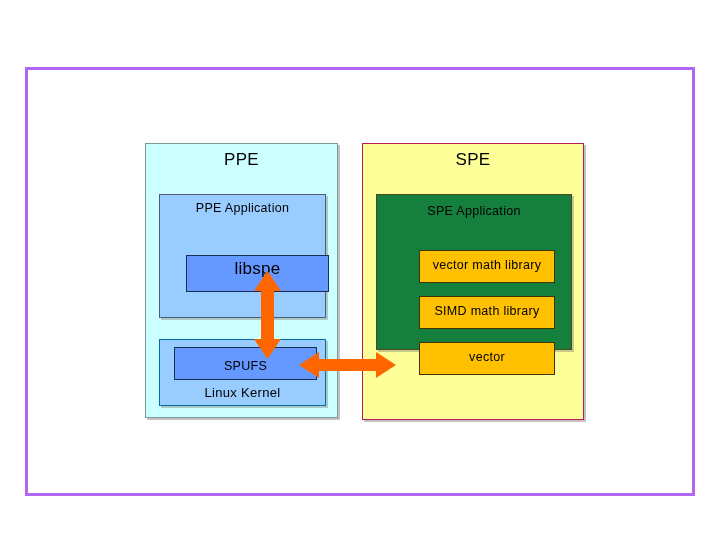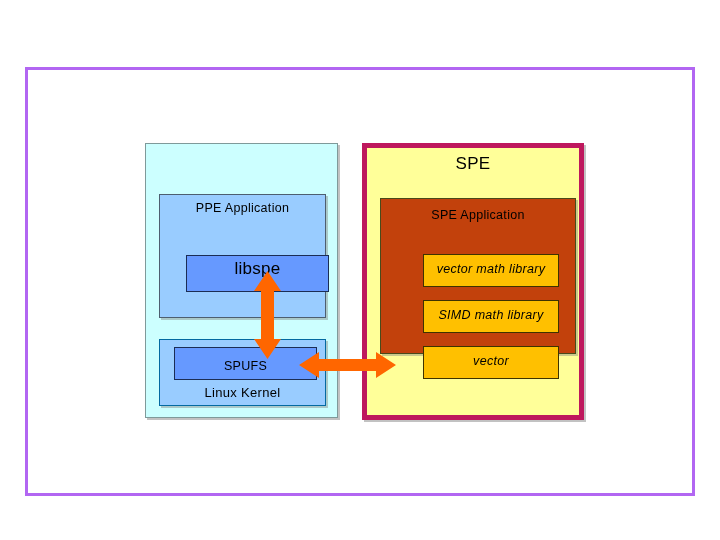--- a/index.html
+++ b/index.html
@@ -121,50 +121,49 @@
     padding-top: 8px;
   }
 
   
   .spe-outer {
     left: 362px;
     top: 143px;
     width: 222px;
     height: 277px;
     background: #ffff99;
-    border: 5px solid #be185d;
+    border: 1px solid #be185d;
     box-shadow: 2px 2px 0 rgba(120,120,120,0.45);
   }
   .spe-outer .box-label {
     font-size: 17px;
     padding-top: 7px;
     letter-spacing: 0.3px;
   }
 
   .spe-app {
     left: 13px;
     top: 50px;
     width: 196px;
     height: 156px;
-    background: #c2410c;
+    background: #15803d;
     border: 1px solid #4a4a1a;
     box-shadow: 2px 2px 0 rgba(120,120,120,0.4);
   }
   .spe-app .box-label {
     font-size: 12.5px;
     padding-top: 10px;
   }
 
   .libbox {
     left: 42px;
     width: 136px;
     height: 33px;
     background: #ffc000;
     border: 1px solid #3f3300;
-    font-style: italic;
   }
   .libbox .box-label {
     font-size: 12.5px;
     padding-top: 8px;
   }
   .lib-vector { top: 55px; }
   .lib-simd   { top: 101px; }
   .lib-newlib { top: 147px; }
 
   
@@ -178,20 +177,21 @@
   }
 </style>
 </head>
 <body>
 
 <div id="slide">
 
   <div class="slide-frame"></div>
 
   <div class="box ppe-outer">
+    <span class="box-label">PPE</span>
 
     <div class="box ppe-app">
       <span class="box-label">PPE Application</span>
 
       <div class="box libspe">
         <span class="box-label">libspe</span>
       </div>
     </div>
 
     <div class="box linux-kernel">

